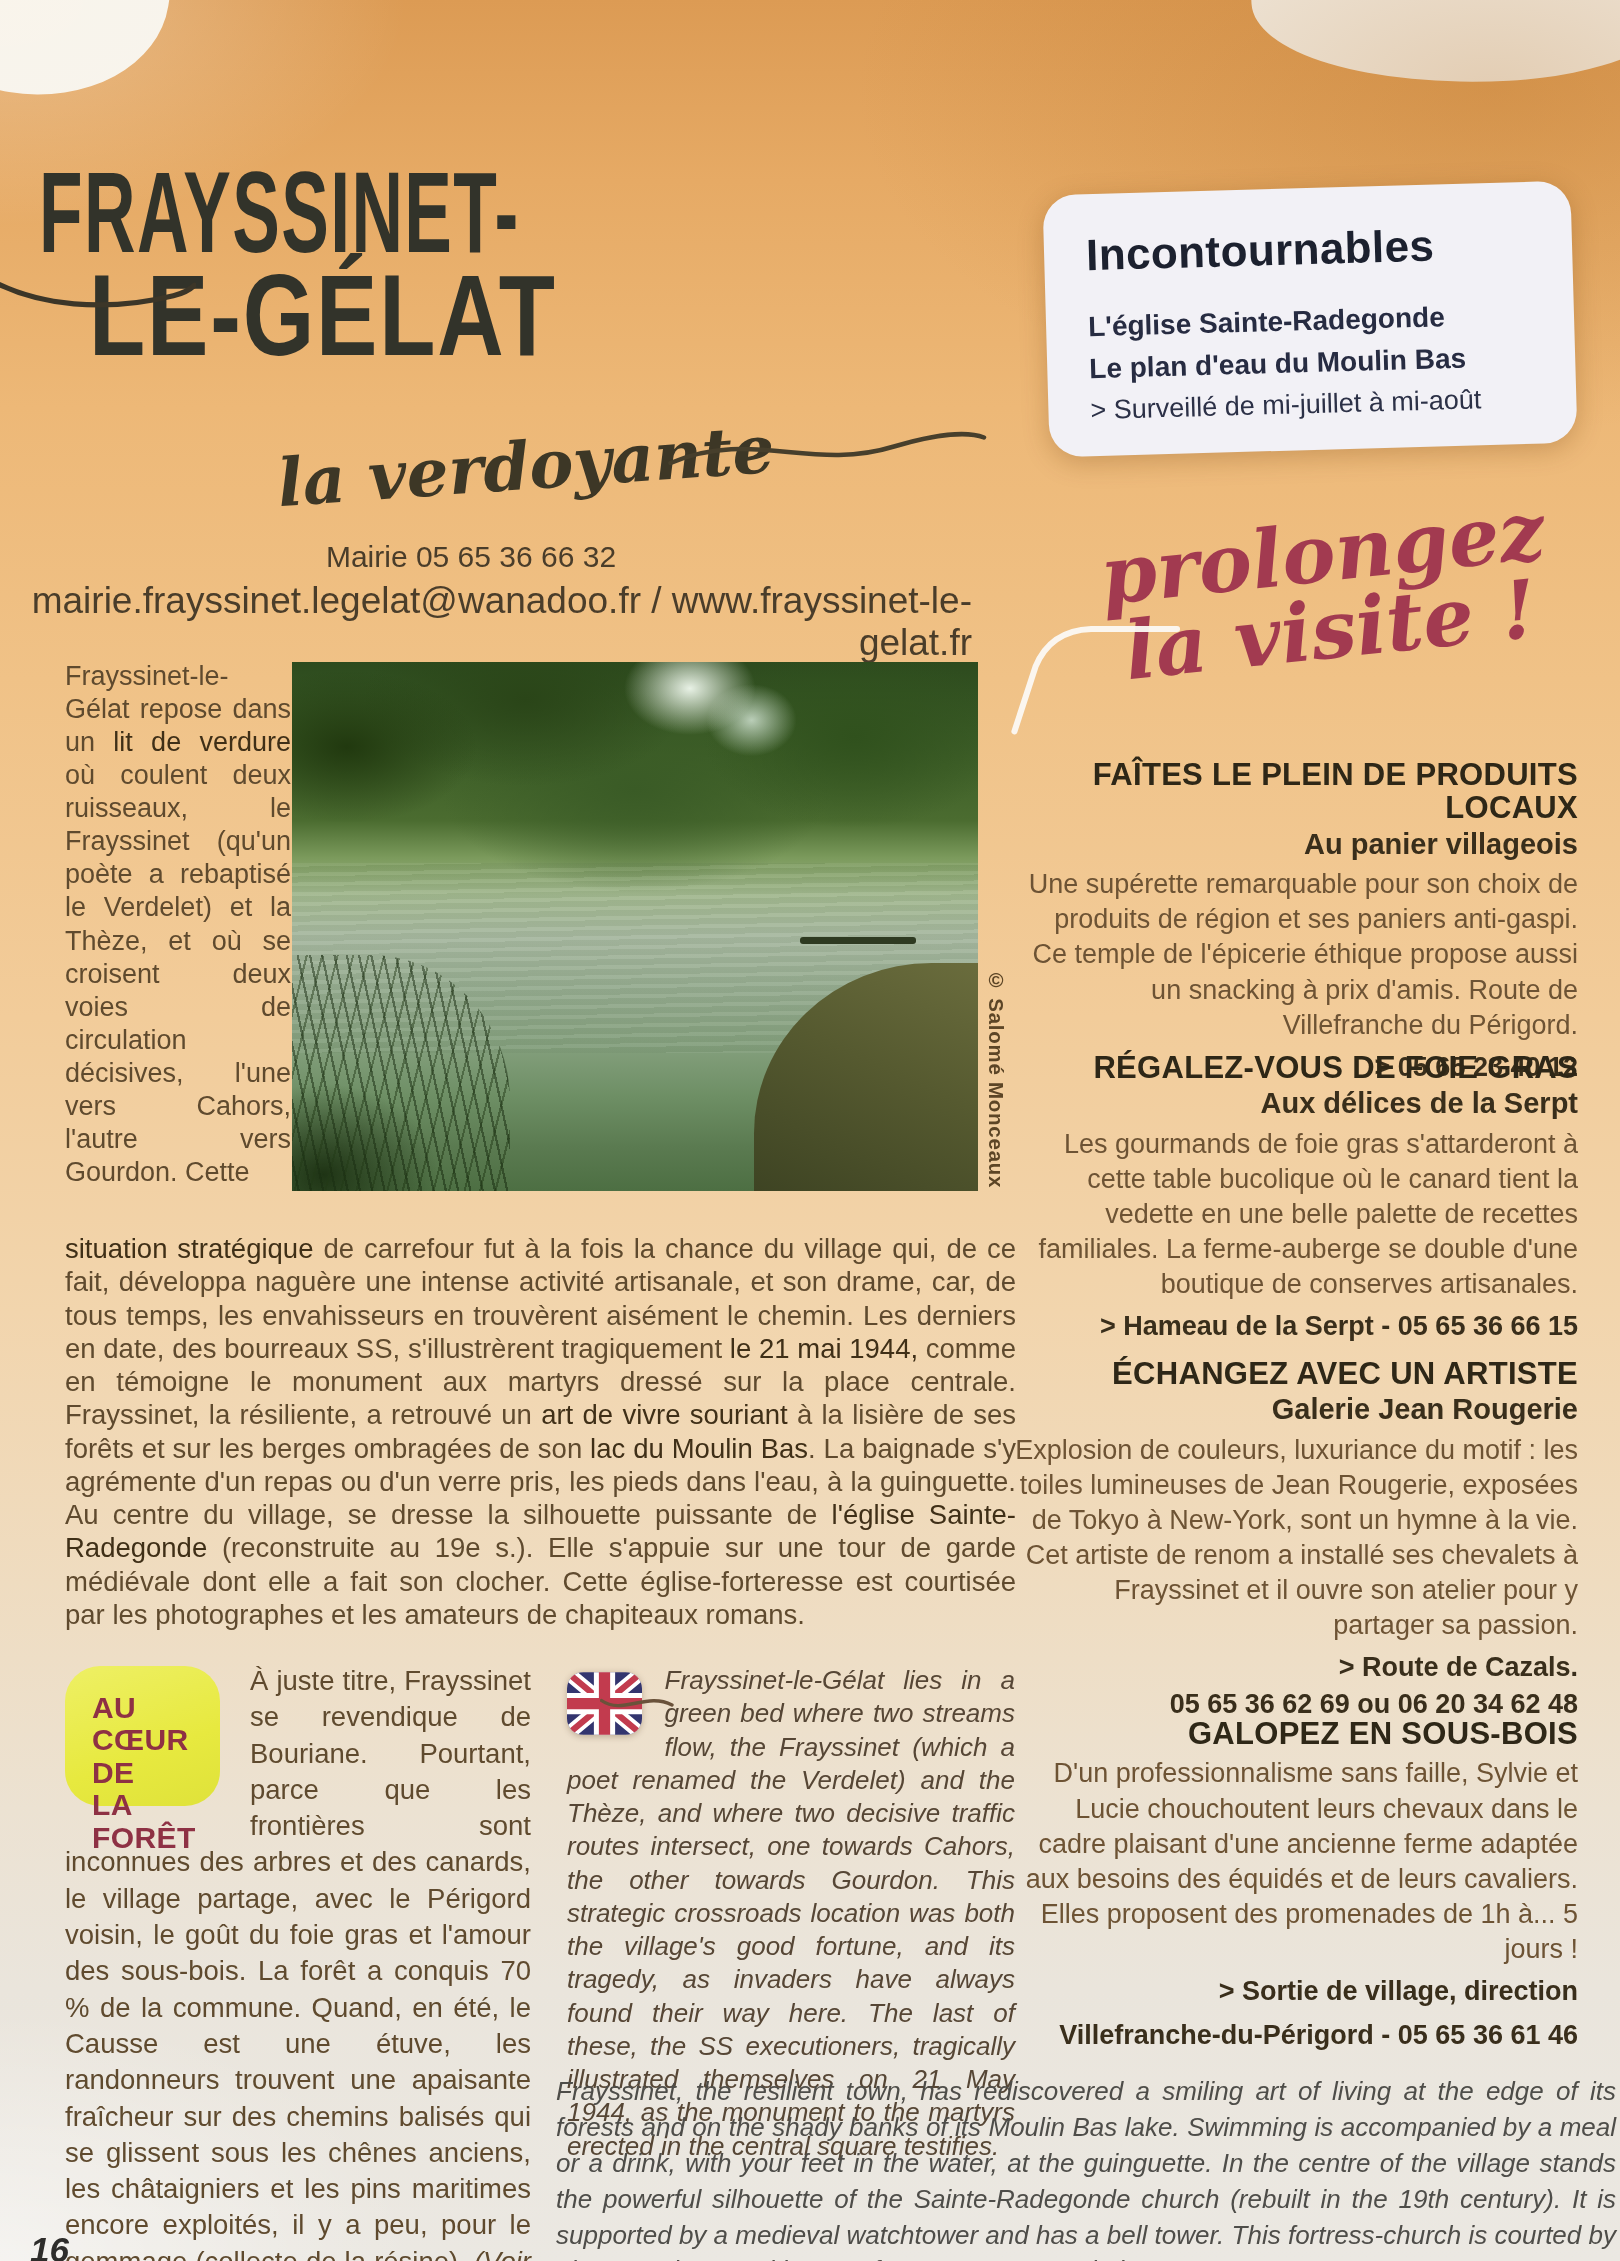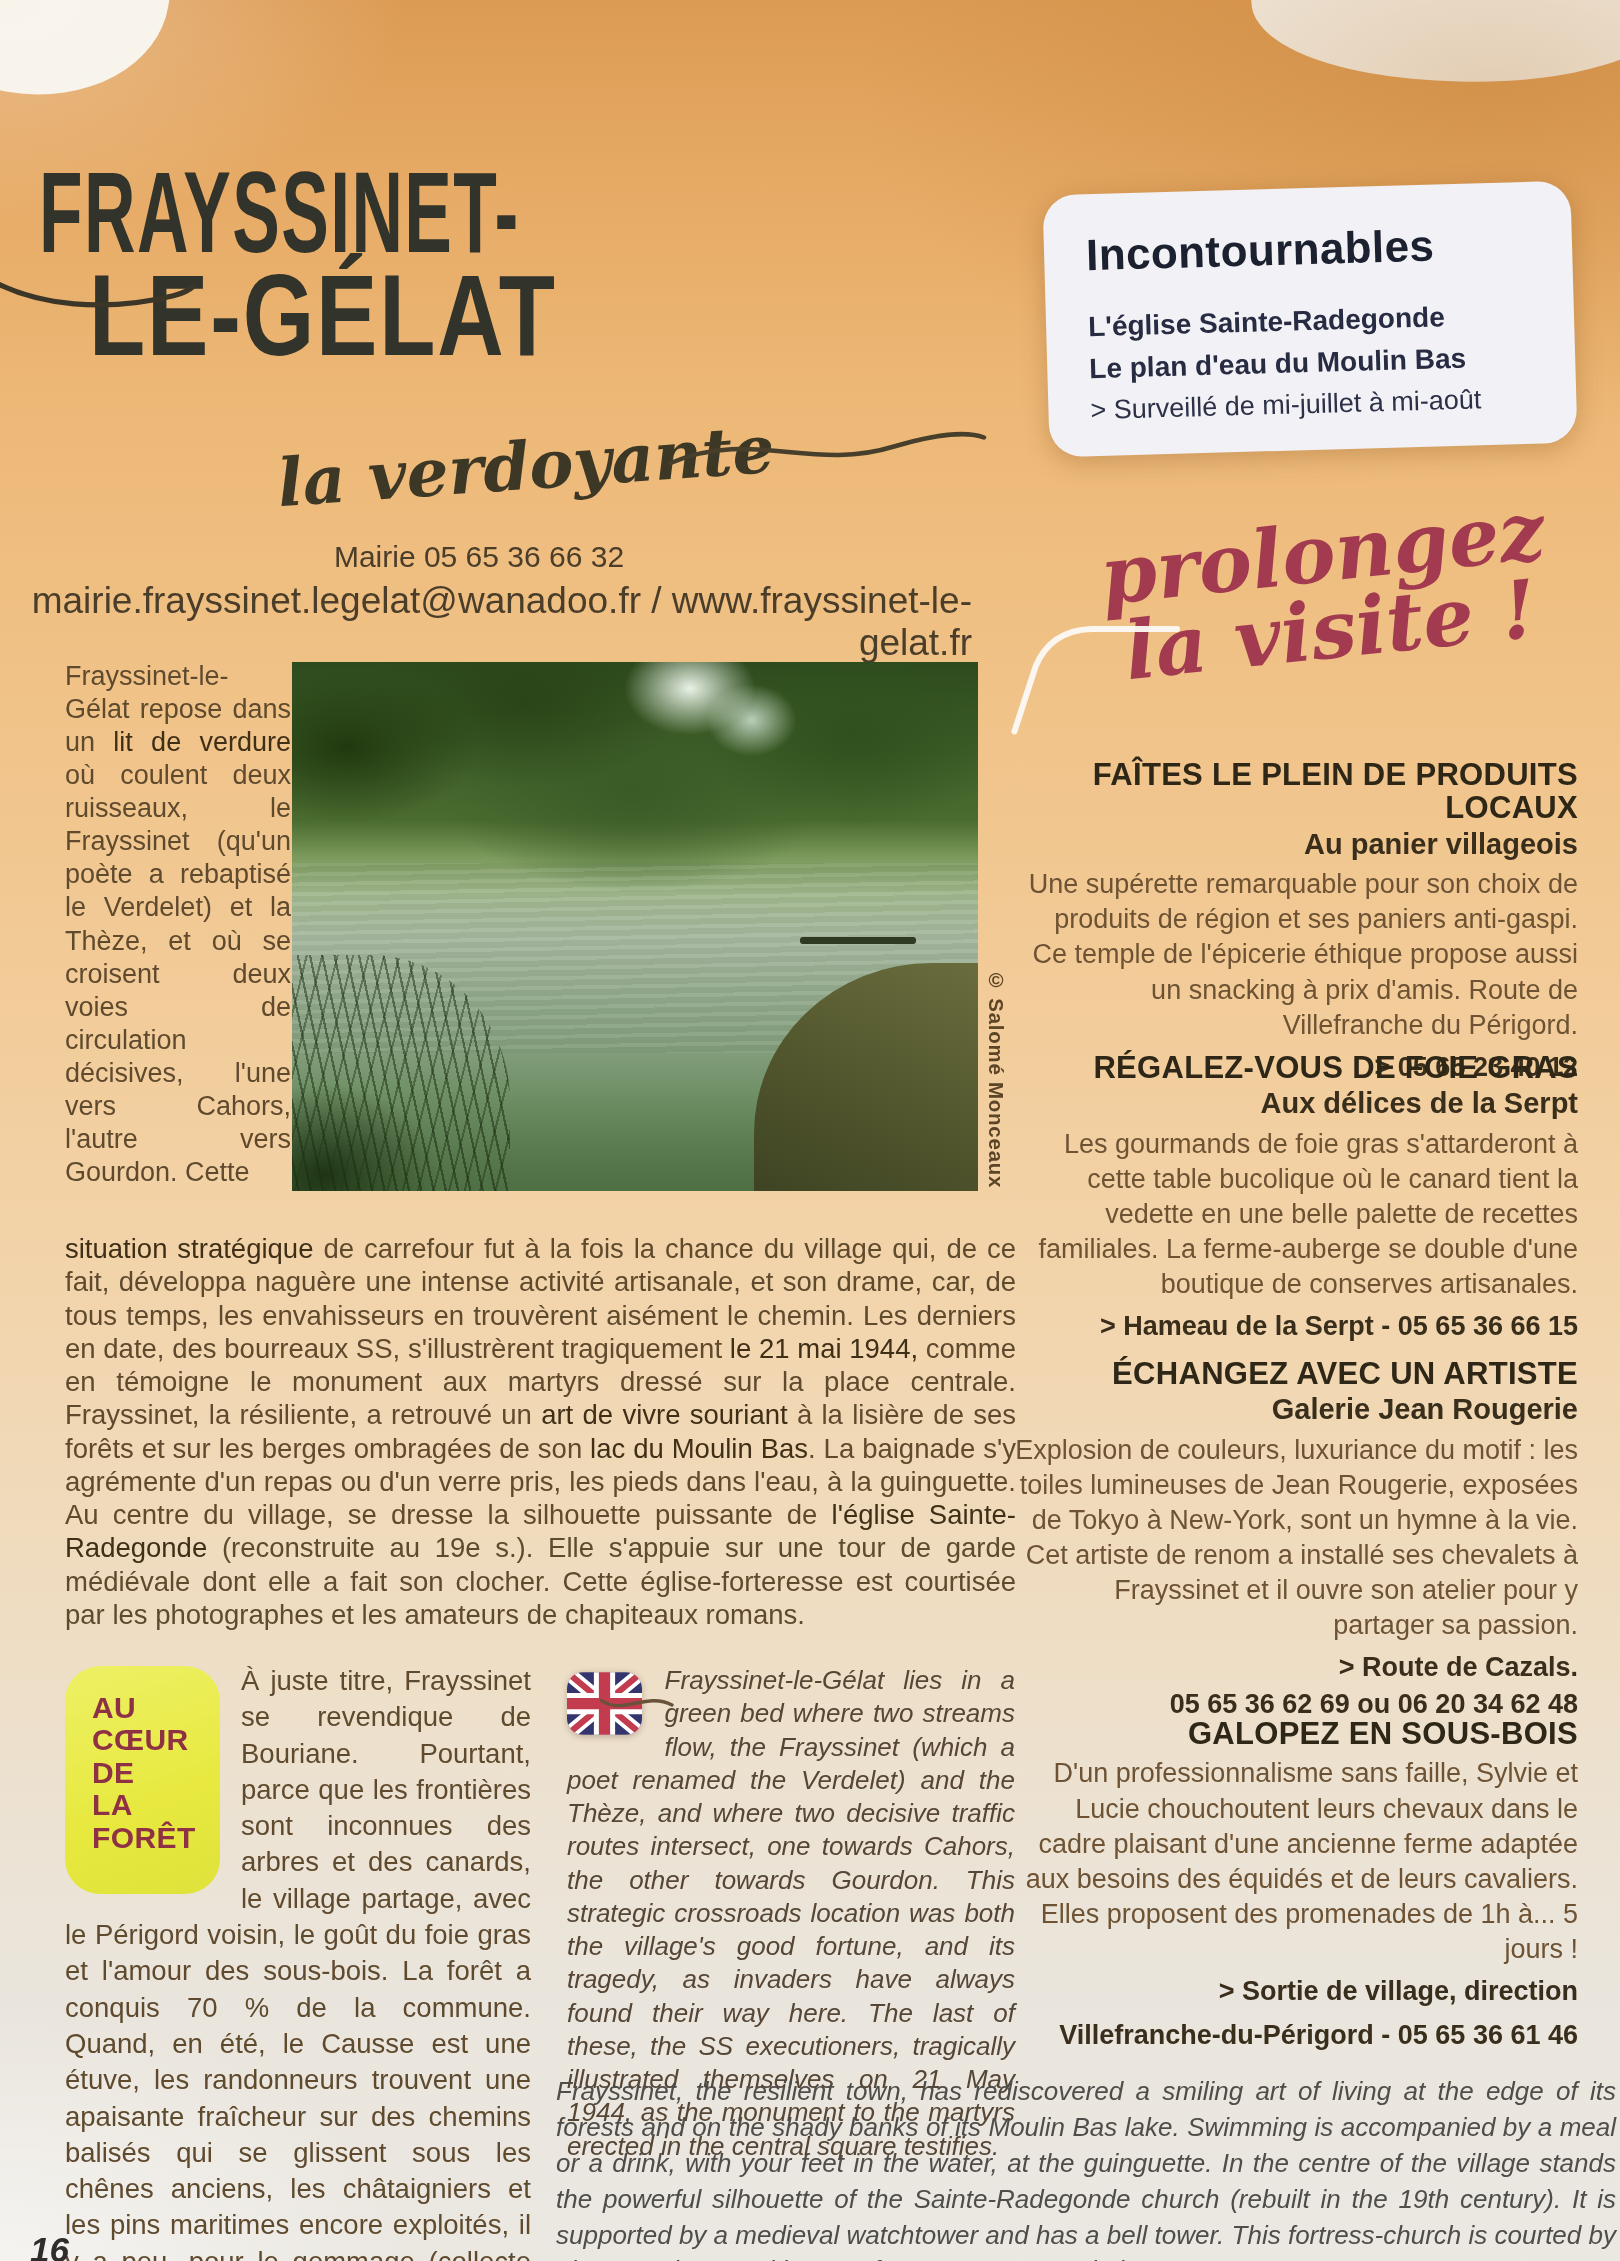--- a/index.html
+++ b/index.html
@@ -15,21 +15,21 @@
       radial-gradient(754px 452px at 0% 100%, rgba(255,255,255,.5), transparent 55%);
   }
   .corner-tl{position:absolute;left:-60px;top:-75px;width:226px;height:173px;background:#f6f4ee;border-radius:0 0 70% 40%;transform:rotate(9deg);}
   .corner-tr{position:absolute;right:-53px;top:-68px;width:422px;height:151px;background:#f7f6f1;border-radius:0 0 40% 60%;transform:rotate(-3deg);}
 
   
   .title-l1{position:absolute;left:39px;top:155px;font-size:115px;font-weight:800;color:#32332a;letter-spacing:2.3px;line-height:1;white-space:nowrap;transform:scaleX(.62);transform-origin:left top;}
   .title-l2{position:absolute;left:89px;top:258px;font-size:115px;font-weight:800;color:#32332a;letter-spacing:2.3px;line-height:1;white-space:nowrap;transform:scaleX(.80);transform-origin:left top;}
   .swash{position:absolute;pointer-events:none;}
   .subtitle{position:absolute;left:277px;top:427px;font-family:"DejaVu Serif",serif;font-style:italic;font-weight:600;font-size:66px;color:#3d3726;transform:rotate(-4deg);}
-  .contact-phone{position:absolute;left:8px;top:540px;width:942px;text-align:center;font-size:30px;color:#4a3d2a;}
+  .contact-phone{position:absolute;left:0;top:540px;width:942px;text-align:center;font-size:30px;color:#4a3d2a;}
   .contact-web{position:absolute;left:0;top:580px;width:972px;text-align:right;font-size:37px;color:#4a3d2a;}
 
   
   .card{position:absolute;left:1046px;top:188px;width:528px;height:262px;box-sizing:border-box;background:#f2f1f6;border-radius:33px;transform:rotate(-1.6deg);padding:36px 42px;box-shadow:0 6px 26px rgba(110,60,10,.28);}
   .card h2{margin:0;font-size:44px;font-weight:800;color:#1c212f;letter-spacing:0.4px;}
   .card ul{list-style:none;margin:26px 0 0 0;padding:0;}
   .card li{font-size:28px;font-weight:600;color:#272c42;line-height:1.5;}
   .card .note{font-size:27px;font-weight:500;color:#2c3147;line-height:1.5;}
 
   
@@ -64,21 +64,21 @@
   .dock{position:absolute;right:9%;top:52%;width:17%;height:6.8px;background:#2e3a21;border-radius:3px;}
   .photo-credit{position:absolute;left:984px;top:969px;writing-mode:vertical-rl;font-size:20.4px;font-weight:600;color:#5c4526;letter-spacing:0.8px;}
 
   
   .leftcol{position:absolute;left:65px;top:660px;width:226px;font-size:27px;line-height:1.225;text-align:justify;color:#5f4a2e;}
   .mainpara{position:absolute;left:65px;top:1232px;width:951px;font-size:27.5px;line-height:1.21;text-align:justify;color:#5f4a2e;}
   .seg-b{font-weight:400;color:#3f2f17;}
   .seg-i{font-style:italic;}
 
   .forest{position:absolute;left:65px;top:1663px;width:466px;font-size:27.5px;line-height:1.32;text-align:justify;color:#5f4a2e;}
-  .forest-box{float:left;width:155px;height:228px;box-sizing:border-box;background:linear-gradient(160deg,#eef065 0%,#e7e93f 60%,#dfe23a 100%);border-radius:35px;margin:3px 21px 9px 0;padding:26px 0 0 27px;}
+  .forest-box{float:left;width:155px;height:140px;box-sizing:border-box;background:linear-gradient(160deg,#eef065 0%,#e7e93f 60%,#dfe23a 100%);border-radius:35px;margin:3px 30px 9px 0;padding:26px 0 0 27px;}
   .forest-box div{font-size:30px;font-weight:800;color:#8e3144;line-height:1.08;letter-spacing:0.4px;}
 
   .english{position:absolute;left:567px;top:1664px;width:448px;font-size:26px;line-height:1.28;font-style:italic;text-align:justify;color:#564635;}
   .flag-wrap{float:left;width:75px;height:63px;border-radius:16.6px;overflow:hidden;margin:7.5px 22.6px 6px 0;box-shadow:0 1.5px 6px rgba(60,30,0,.25);}
   .flag-wrap svg{display:block;width:100%;height:100%;}
   .squiggle{position:absolute;left:600px;top:1690px;pointer-events:none;}
 
   .footerpara{position:absolute;left:556px;top:2074px;width:1060px;font-size:26px;font-style:italic;line-height:1.38;text-align:justify;color:#4e4d49;}
   .pagenum{position:absolute;left:30px;top:2230px;font-size:35px;font-weight:700;font-style:italic;color:#2e2d2b;}
 </style>

